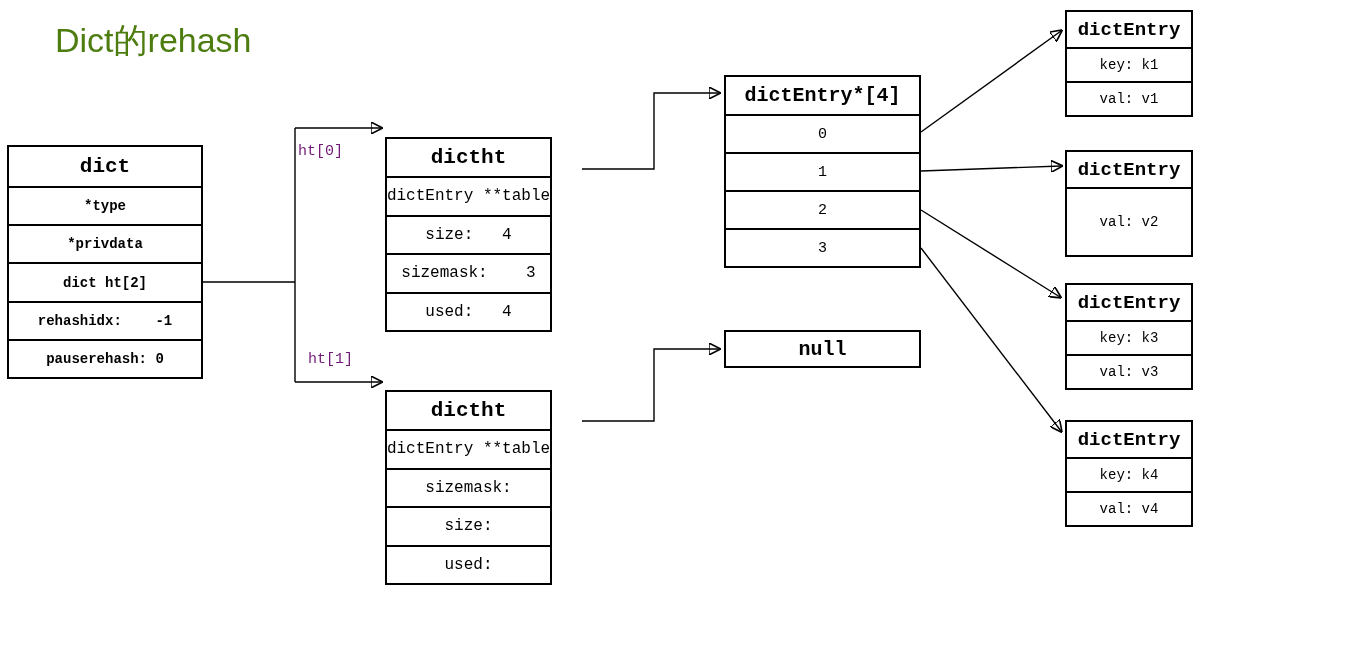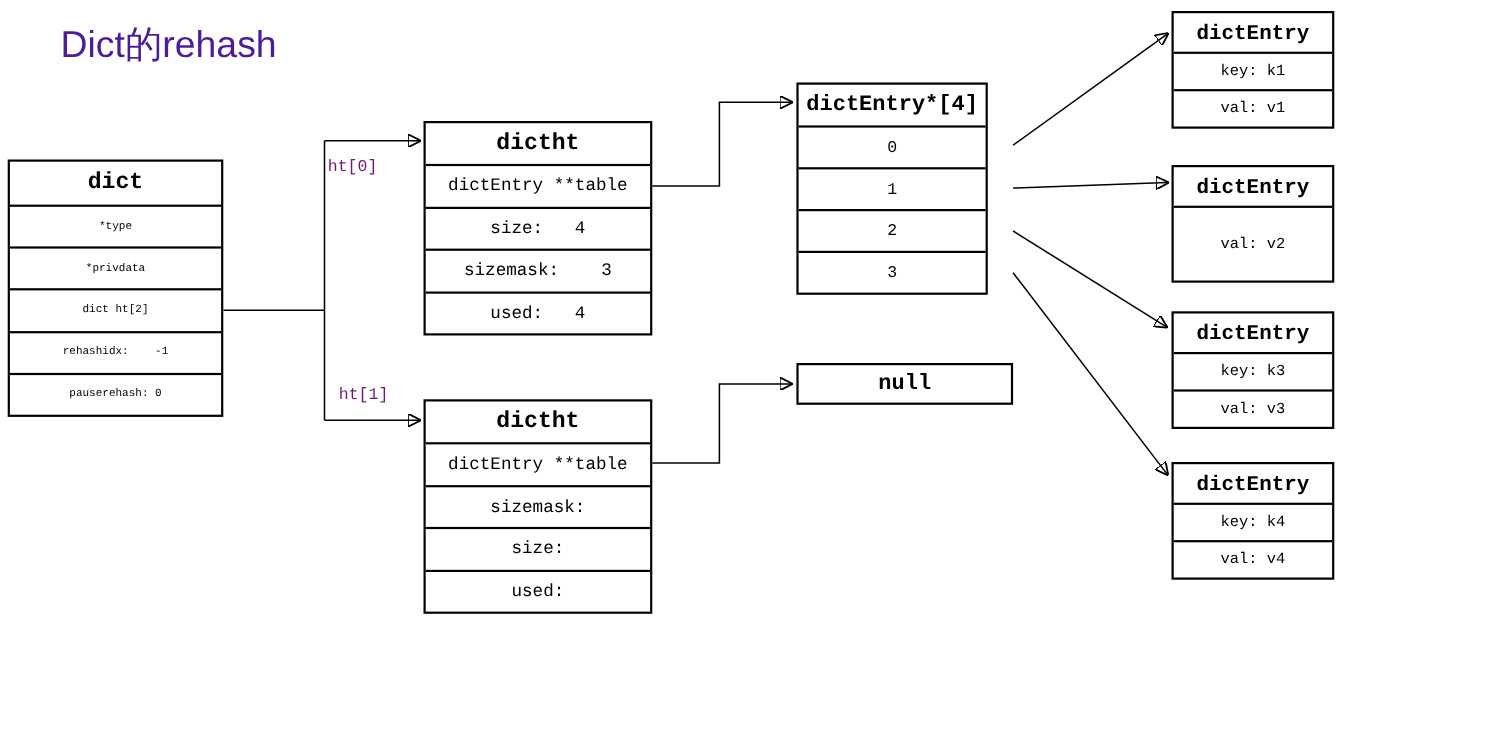--- a/index.html
+++ b/index.html
@@ -6,21 +6,21 @@
   #canvas{
     position:relative;
     width:1360px;height:670px;
     background:#ffffff;
     font-family:"Liberation Mono","DejaVu Sans Mono",monospace;
     overflow:hidden;
   }
   .page-title{
     position:absolute;left:55px;top:18px;
     font-family:"Liberation Sans","DejaVu Sans",sans-serif;
-    font-size:34px;font-weight:500;color:#4c1d95;
+    font-size:34px;font-weight:500;color:#4d7c0f;
     letter-spacing:0px;white-space:pre;
   }
   .node{
     position:absolute;
     display:flex;flex-direction:column;
     border:2px solid #000;background:#fff;
     box-sizing:border-box;
   }
   .node .title{
     display:flex;align-items:center;justify-content:center;
@@ -29,36 +29,36 @@
   }
   .node .row{
     flex:1;display:flex;align-items:center;justify-content:center;
     border-bottom:2px solid #000;
     white-space:pre;color:#000;
   }
   .node .row:last-child{border-bottom:none;}
   
   #dict-box{left:7px;top:145px;width:196px;height:234px;}
   #dict-box .title{height:39px;font-size:21px;}
-  #dict-box .row{font-size:10px;}
+  #dict-box .row{font-size:14px;font-weight:bold;}
   
-  .dictht{width:208px;height:195px;}
+  .dictht{width:167px;height:195px;margin-top:27px;}
   #dictht0{left:385px;top:110px;}
   #dictht1{left:385px;top:363px;}
   .dictht .title{height:37px;font-size:21px;}
   .dictht .row{font-size:16px;}
   
-  #bucket-box{left:724px;top:75px;width:174px;height:193px;}
+  #bucket-box{left:724px;top:75px;width:197px;height:193px;}
   #bucket-box .title{height:37px;font-size:20px;}
   #bucket-box .row{font-size:15px;}
   
   #null-box{left:724px;top:330px;width:197px;height:38px;}
   #null-box .title{height:100%;border-bottom:none;font-size:20px;}
   
-  .entry{left:1065px;width:148px;height:107px;position:absolute;}
+  .entry{left:1065px;width:128px;height:107px;position:absolute;}
   #entry1{top:10px;}
   #entry2{top:150px;}
   #entry3{top:283px;}
   #entry4{top:420px;}
   .entry .title{height:35px;font-size:19px;}
   .entry .row{font-size:14px;}
   
   .ht-label{
     position:absolute;color:#701a75;font-size:15px;white-space:pre;
   }

